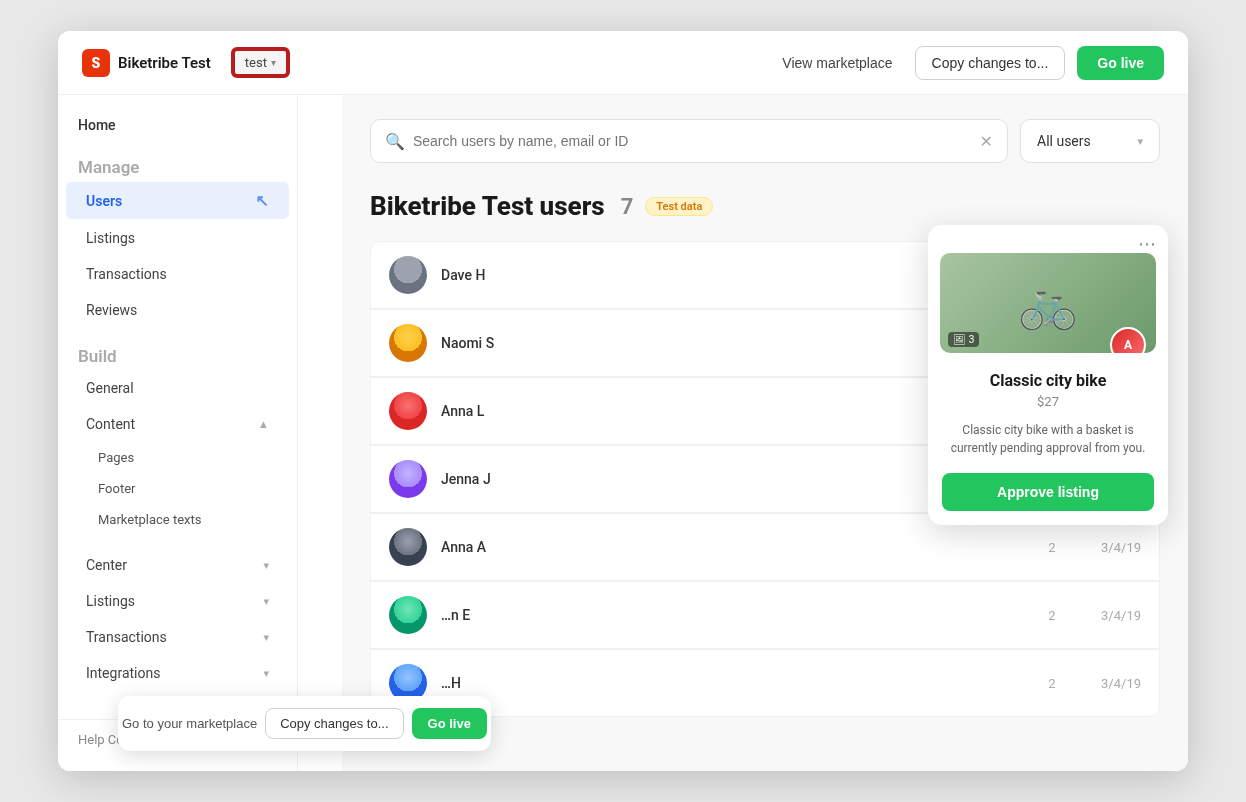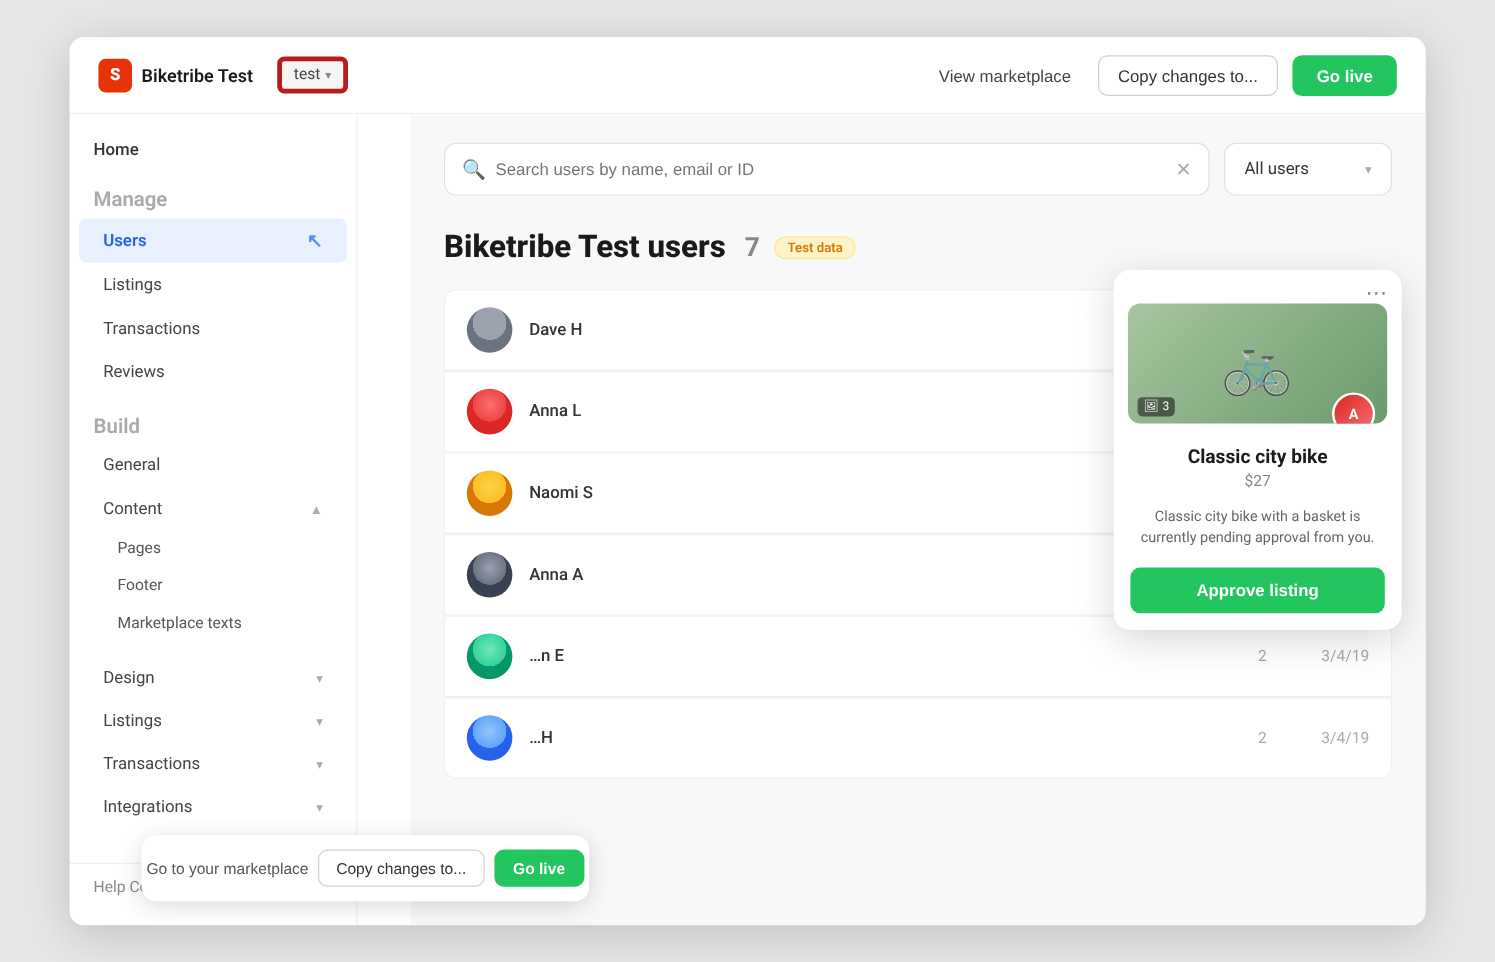--- a/index.html
+++ b/index.html
@@ -506,21 +506,21 @@
       </div>
       <div class="sidebar-sub-item">
         <span>Footer</span>
       </div>
       <div class="sidebar-sub-item">
         <span>Marketplace texts</span>
       </div>
 
       <div class="sidebar-spacer"></div>
       <div class="sidebar-item">
-        <span>Design</span>
+        <span>Center</span>
         <span class="sidebar-chevron">▾</span>
       </div>
       <div class="sidebar-item">
         <span>Listings</span>
         <span class="sidebar-chevron">▾</span>
       </div>
       <div class="sidebar-item">
         <span>Transactions</span>
         <span class="sidebar-chevron">▾</span>
       </div>
@@ -552,26 +552,30 @@
         <span class="user-count">7</span>
         <span class="test-data-badge">Test data</span>
       </div>
 
       <div class="user-list">
         <div class="user-row">
           <div class="avatar-circle av-1"></div>
           <span class="user-name">Dave H</span>
         </div>
         <div class="user-row">
+          <div class="avatar-circle av-2"></div>
+          <span class="user-name">Naomi S</span>
+        </div>
+        <div class="user-row">
           <div class="avatar-circle av-3"></div>
           <span class="user-name">Anna L</span>
         </div>
         <div class="user-row">
-          <div class="avatar-circle av-2"></div>
-          <span class="user-name">Naomi S</span>
+          <div class="avatar-circle av-4"></div>
+          <span class="user-name">Jenna J</span>
         </div>
         <div class="user-row">
           <div class="avatar-circle av-5"></div>
           <span class="user-name">Anna A</span>
           <span class="user-count-col">2</span>
           <span class="user-date">3/4/19</span>
         </div>
         <div class="user-row">
           <div class="avatar-circle av-6"></div>
           <span class="user-name">…n E</span>

